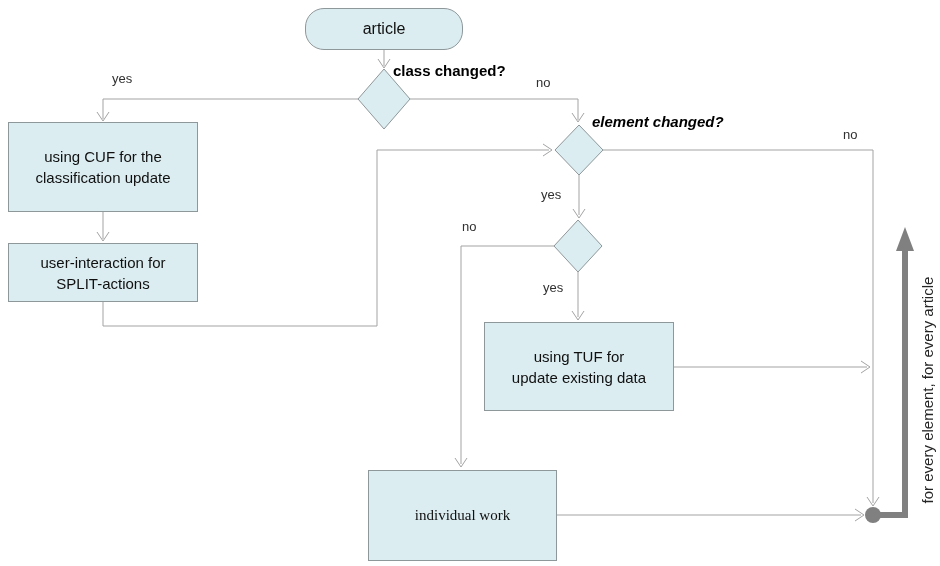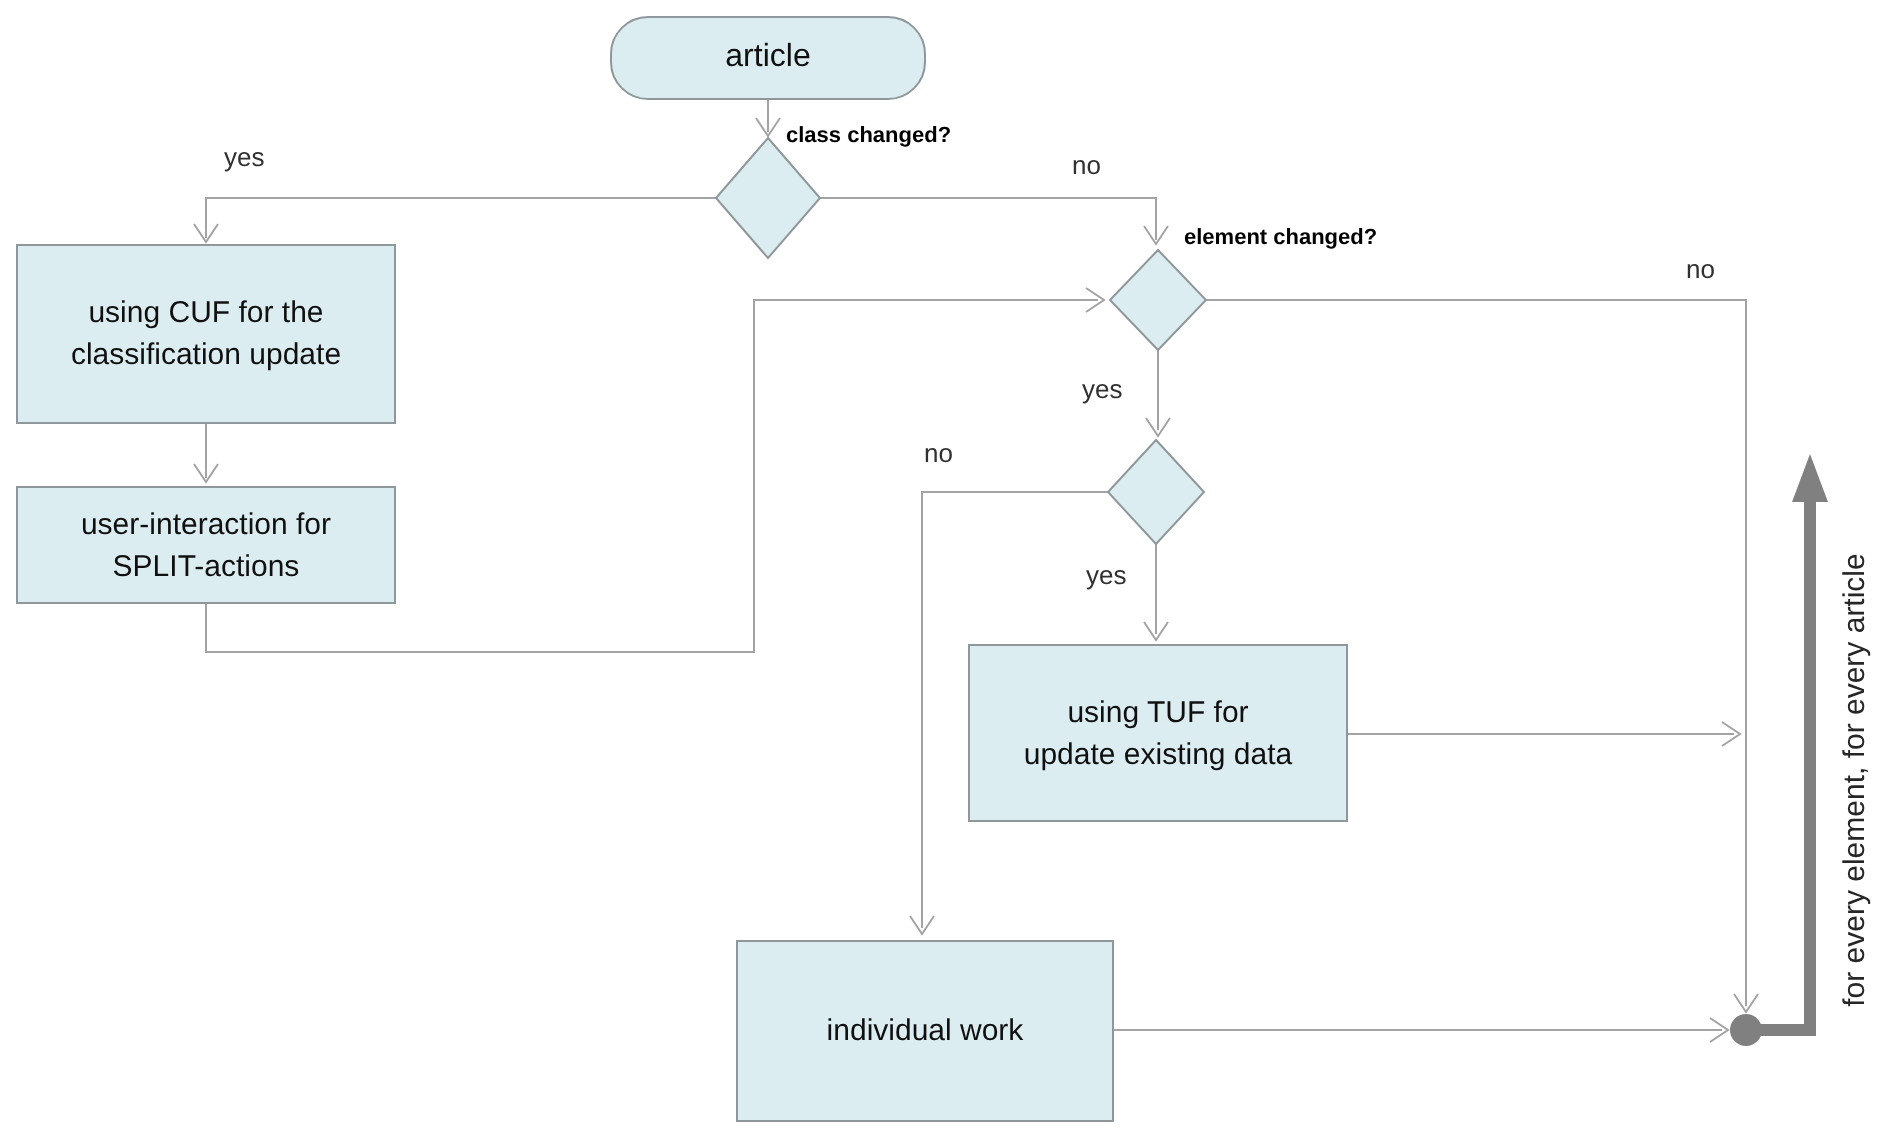--- a/index.html
+++ b/index.html
@@ -17,21 +17,21 @@
   .node{
     position:absolute;
     background:var(--node-fill);
     border:1px solid var(--node-border);
     display:flex;align-items:center;justify-content:center;
     text-align:center;font-size:15px;color:#101010;
     white-space:pre-line;line-height:1.4;box-sizing:border-box;
   }
   .node.rounded{border-radius:19px;border-width:1.5px;font-size:16px;}
   .qlabel{
-    position:absolute;font-size:11px;font-weight:bold;color:var(--question-text);
+    position:absolute;font-size:15px;font-weight:bold;color:var(--question-text);
     white-space:nowrap;
   }
   .elabel{
     position:absolute;font-size:13px;color:var(--label-text);white-space:nowrap;
   }
   .looplabel{
     position:absolute;left:788px;top:381px;width:280px;height:18px;
     font-size:15px;color:#262626;text-align:center;white-space:nowrap;
     transform:rotate(-90deg);
   }
@@ -103,26 +103,26 @@
   <div class="node" style="left:8px;top:122px;width:190px;height:90px;">
     <span>using CUF for the
 classification update</span>
   </div>
 
   <div class="node" style="left:484px;top:322px;width:190px;height:89px;text-align:center;">
     <span>using TUF for
 update existing data</span>
   </div>
 
-  <div class="node" style="left:368px;top:470px;width:189px;height:91px;">
+  <div class="node" style="left:368px;top:470px;width:189px;height:91px;font-family:Liberation Serif, serif;">
     <span>individual work</span>
   </div>
 
   <div class="qlabel" style="left:393px;top:62px;">class changed?</div>
-  <div class="qlabel" style="left:592px;top:113px;">element changed?</div>
+  <div class="qlabel" style="left:592px;top:113px;font-style:italic;">element changed?</div>
 
   <div class="elabel" style="left:112px;top:71px;">yes</div>
   <div class="elabel" style="left:536px;top:75px;">no</div>
   <div class="elabel" style="left:541px;top:187px;">yes</div>
   <div class="elabel" style="left:843px;top:127px;">no</div>
   <div class="elabel" style="left:543px;top:280px;">yes</div>
   <div class="elabel" style="left:462px;top:219px;">no</div>
 
   <div class="looplabel">for every element, for every article</div>
 

